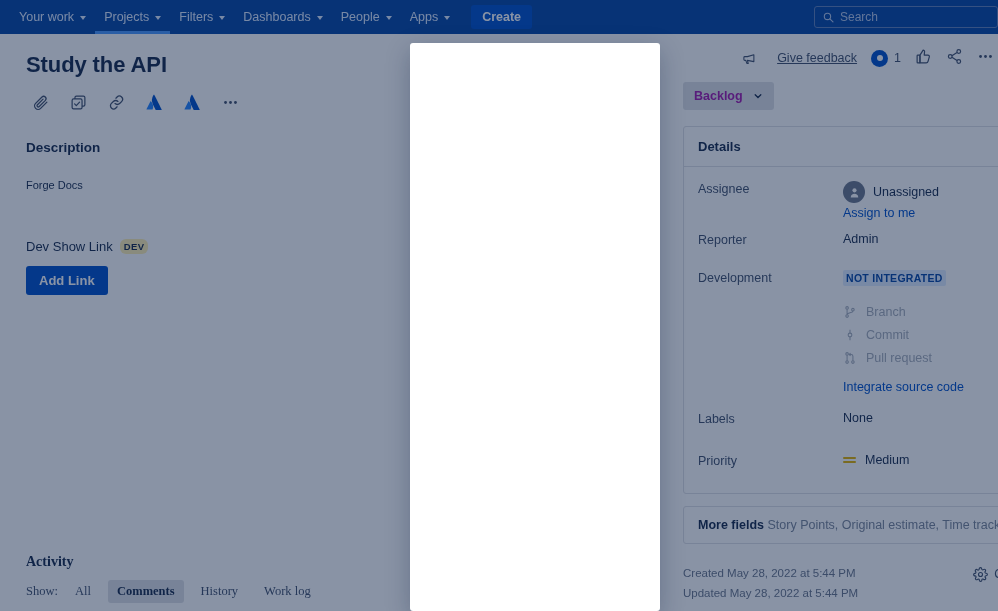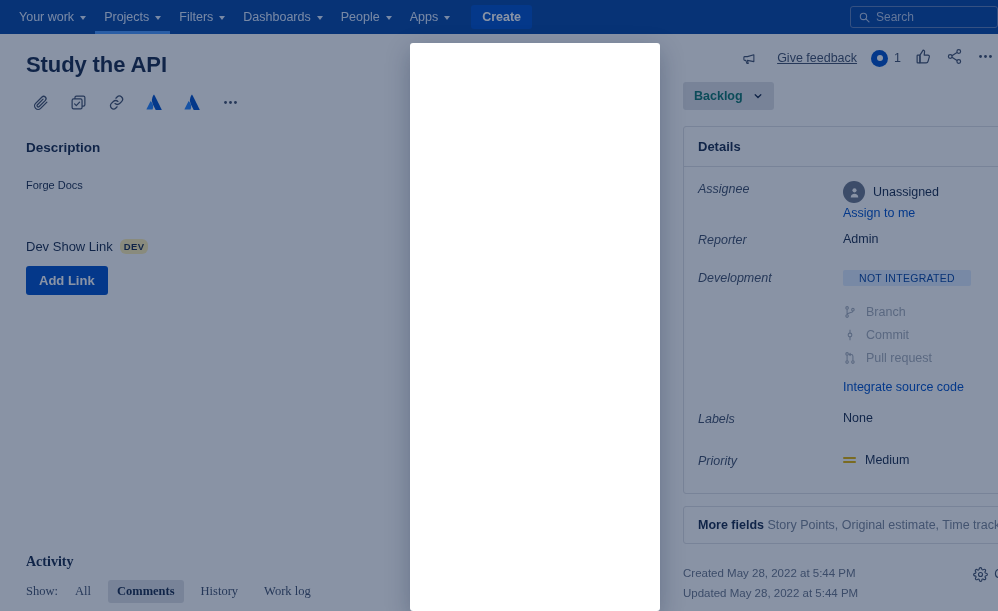--- a/index.html
+++ b/index.html
@@ -56,21 +56,21 @@
     font-size: 12.5px;
     font-weight: 600;
     border-radius: 3px;
     padding: 5px 11px;
     margin-left: 12px;
     cursor: pointer;
   }
   .nav-search {
     position: absolute;
     right: 0px; top: 6px;
-    width: 148px; height: 22px;
+    width: 184px; height: 22px;
     border: 1px solid #5E81BD;
     border-radius: 3px;
     display: flex;
     align-items: center;
     gap: 6px;
     padding-left: 8px;
     color: #B3C7E8;
     font-size: 12px;
   }
 
@@ -243,21 +243,21 @@
     width: 6px; height: 6px;
     border-radius: 50%;
     background: #ffffff;
   }
   .status-row { padding: 14px 4px 0 0; margin-left: 3px;}
   .status-btn {
     display: inline-flex;
     align-items: center;
     gap: 10px;
     background: #DFE1E6;
-    color: #0f766e;
+    color: #a21caf;
     font-size: 12.5px;
     font-weight: 600;
     border-radius: 3px;
     padding: 7px 11px;
     cursor: pointer;
   }
   .details-card {
     margin: 16px 4px 0 3px;
     border: 1px solid #DFE1E6;
     border-radius: 3px;
@@ -279,21 +279,20 @@
     font-size: 12.5px;
     color: #172B4D;
     min-height: 30px;
     margin-bottom: 4px;
   }
   .dfield .k {
     width: 145px;
     color: #42526E;
     padding-top: 5px;
     flex-shrink: 0;
-    font-style: italic;
   }
   .dfield .v {
     display: flex;
     align-items: center;
     gap: 8px;
     padding-top: 4px;
     color: #172B4D;
   }
   .avatar {
     width: 22px; height: 22px;
@@ -307,23 +306,23 @@
   }
   .link-text {
     color: #0052CC;
     cursor: pointer;
     font-size: 12.5px;
   }
   .not-integrated {
     background: #DEEBFF;
     color: #0747A6;
     font-size: 10.5px;
-    font-weight: 400;
+    font-weight: 700;
     letter-spacing: 0.3px;
-    padding: 2px 16px;
+    padding: 2px 3px;
     border-radius: 2px;
   }
   .dev-row {
     display: flex;
     align-items: center;
     gap: 9px;
     color: #A5ADBA;
     font-size: 12.5px;
     margin: 9px 0 0 145px;
   }

